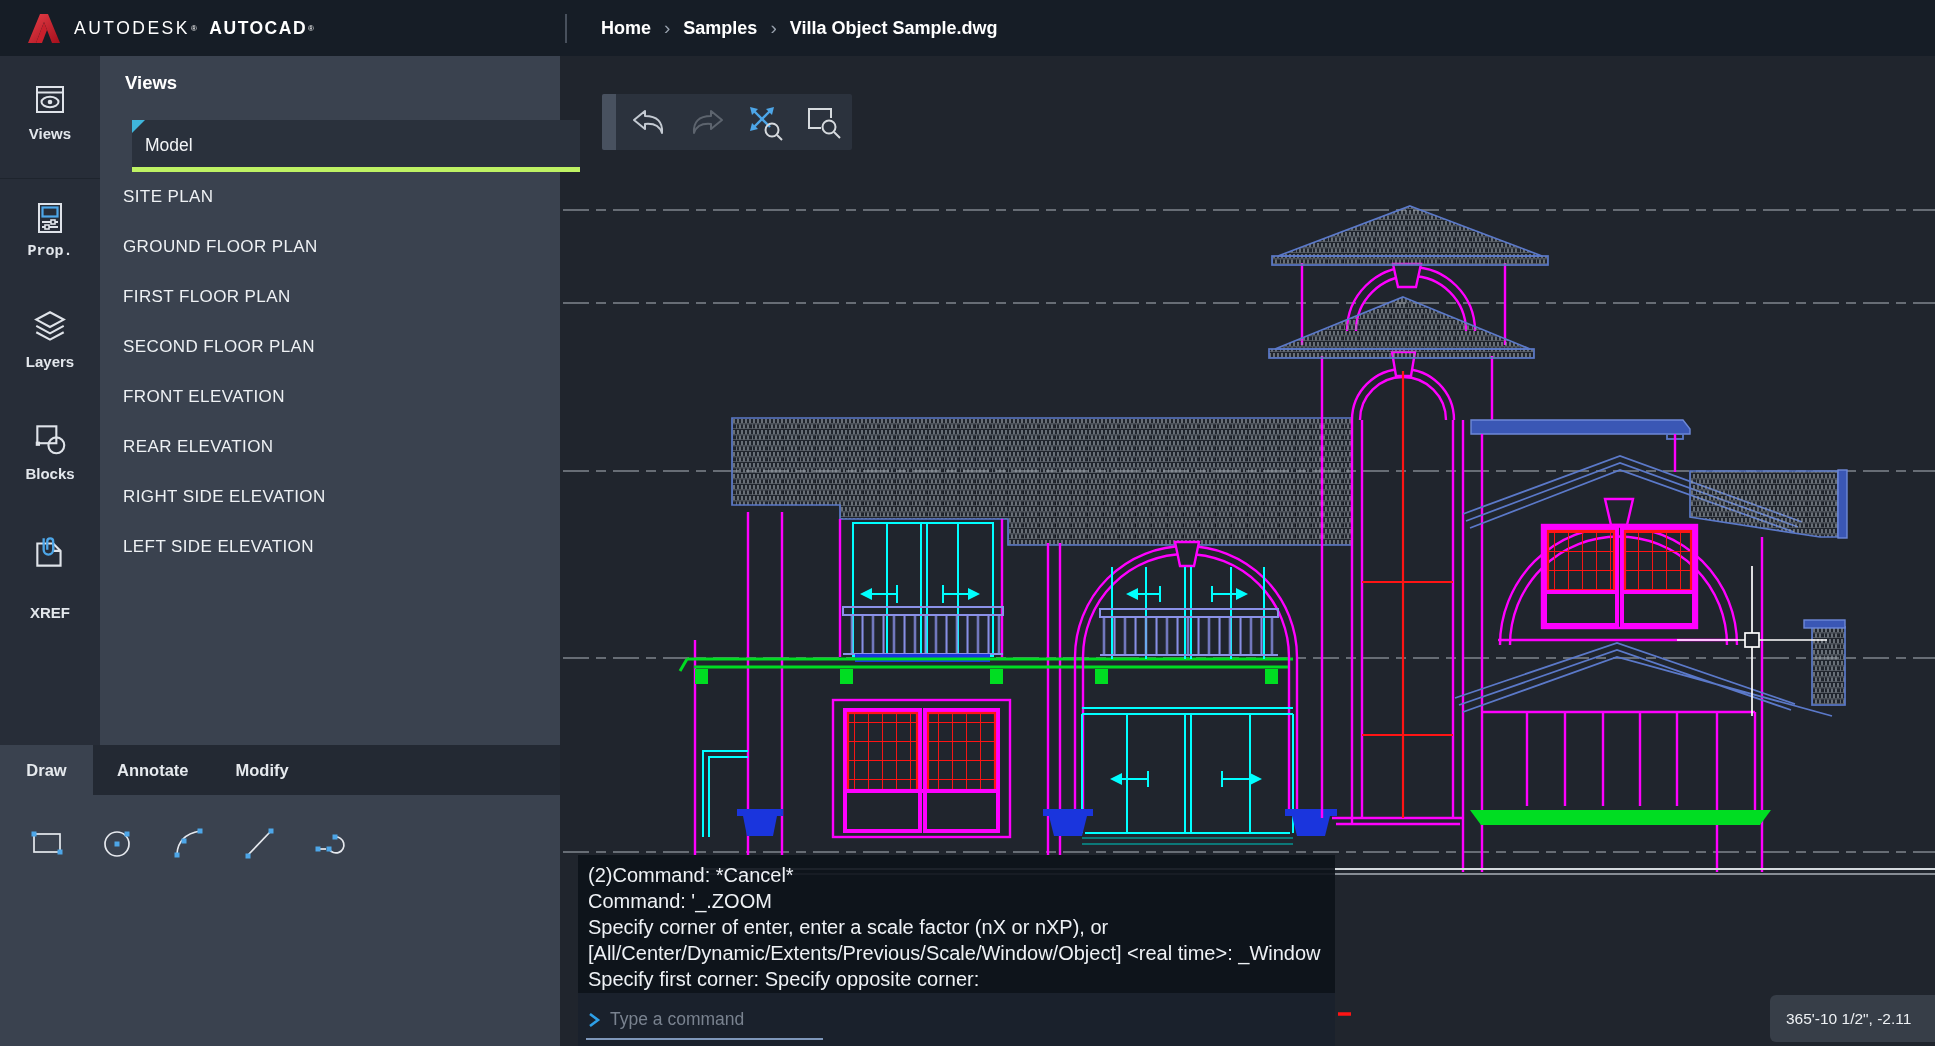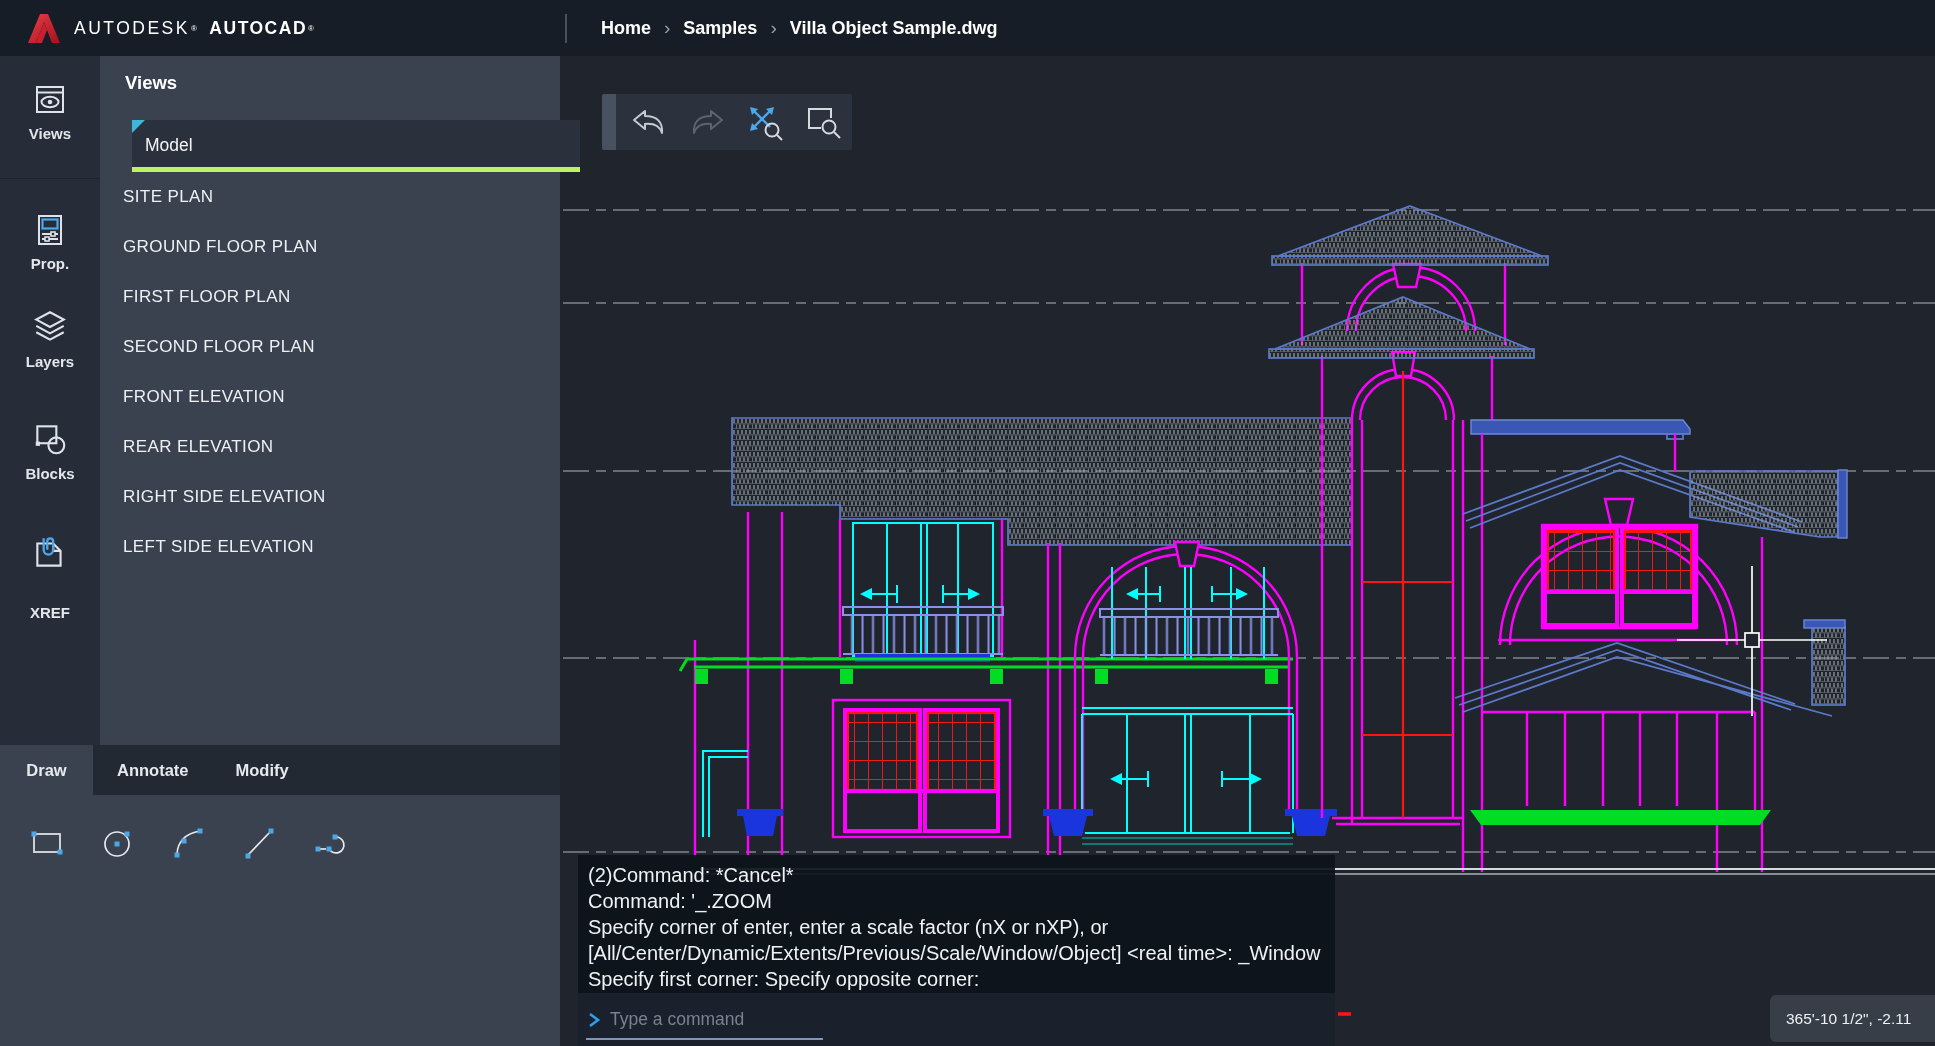--- a/index.html
+++ b/index.html
@@ -130,21 +130,21 @@
     <div class="rail-item" style="top:26px;">
       <svg width="38" height="36" viewBox="0 0 36 36">
         <rect x="5" y="5" width="26" height="25" class="iconstroke"></rect>
         <line x1="5" y1="10.5" x2="31" y2="10.5" class="iconstroke"></line>
         <ellipse cx="18" cy="20" rx="8.5" ry="5.2" class="iconstroke"></ellipse>
         <circle cx="18" cy="20" r="2.3" fill="#dfe3e9"></circle>
       </svg>
       <span class="lbl">Views</span>
     </div>
     <div class="rail-sep"></div>
-    <div class="rail-item" style="top:156px;">
+    <div class="rail-item" style="top:144px;font-family:Liberation Mono, monospace;">
       <svg width="36" height="36" viewBox="0 0 36 36">
         <rect x="7" y="4" width="22" height="28" class="iconstroke"></rect>
         <rect x="10.5" y="7.5" width="15" height="9" stroke="#4da6e8" stroke-width="2.2" fill="none"></rect>
         <line x1="10" y1="22" x2="26" y2="22" class="iconstroke"></line>
         <rect x="19" y="20" width="4" height="4" fill="#272d38" stroke="#dfe3e9" stroke-width="1.6"></rect>
         <line x1="10" y1="27" x2="26" y2="27" class="iconstroke"></line>
         <rect x="13" y="25" width="4" height="4" fill="#272d38" stroke="#dfe3e9" stroke-width="1.6"></rect>
       </svg>
       <span class="lbl">Prop.</span>
     </div>

